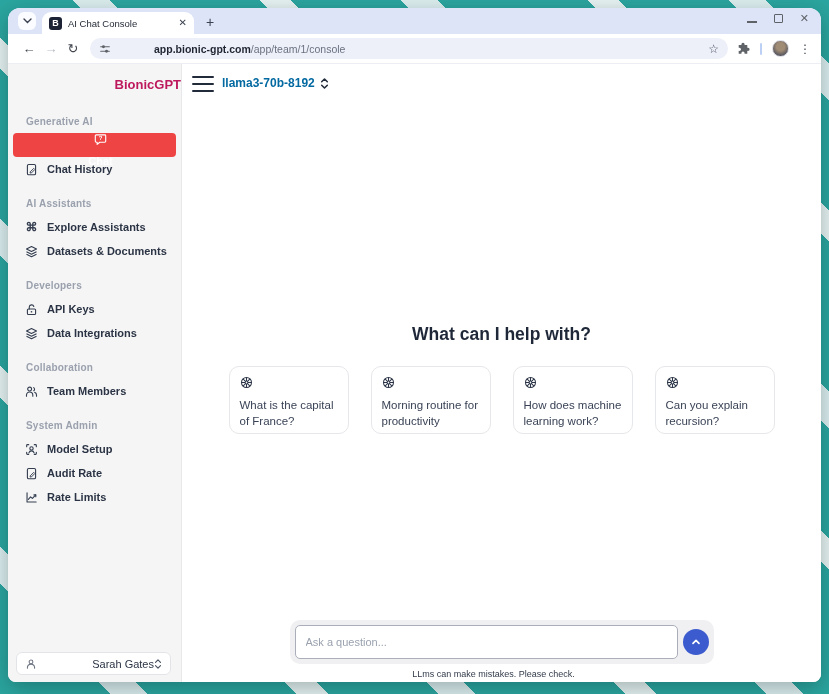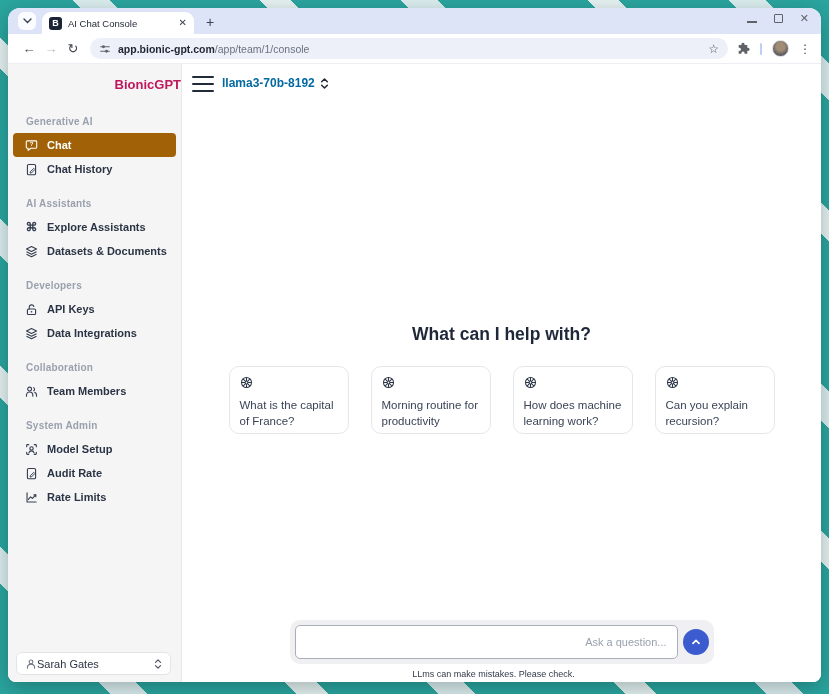--- a/index.html
+++ b/index.html
@@ -47,35 +47,35 @@
   .kebab { font-size:12px; color:#41464f; cursor:pointer; letter-spacing:0; }
   
   .content { flex:1; display:flex; min-height:0; }
   .sidebar { width:174px; background:#f5f5f6; border-right:1px solid #e8e8eb; position:relative; flex:0 0 auto; }
   .brand { text-align:right; margin-top:13px; font-size:13px; font-weight:700; color:#be185d; }
   .sec-label { margin:0 0 0 18px; font-size:10px; font-weight:700; color:#9aa1ad; letter-spacing:.2px; }
   .sec-1 { margin-top:24px; } .sec-n { margin-top:17px; }
   .items { margin-top:6px; }
   .item { display:flex; align-items:center; gap:9px; height:24px; margin:0 5px; padding-left:12px; border-radius:4px; font-size:11px; font-weight:600; color:#2b3444; cursor:pointer; }
   .item svg, .item .gicon { flex:0 0 auto; }
-  .item.active { background:#a16207; color:#fff; }
+  .item.active { background:#ef4444; color:#fff;flex-direction:column; }
   .gicon { font-size:12px; line-height:1; color:#343e4f; width:13px; text-align:center; }
   .user-box { position:absolute; left:8px; right:10px; bottom:7px; height:23px; background:#fff; border:1px solid #e3e4e8; border-radius:6px; display:flex; align-items:center; padding:0 8px; cursor:pointer; }
-  .user-name { flex:1; text-align:left; font-size:11px; color:#2b3444; }
+  .user-name { flex:1; text-align:right; font-size:11px; color:#2b3444; }
   
   .main { flex:1; position:relative; background:#fff; }
   .menu-btn { position:absolute; left:10px; top:12px; width:22px; height:16px; display:flex; flex-direction:column; justify-content:space-between; cursor:pointer; }
   .menu-btn i { display:block; height:2.4px; background:#222b3a; border-radius:1px; }
   .model-select { position:absolute; left:40px; top:12px; display:flex; align-items:center; gap:5px; font-size:12px; font-weight:600; color:#0369a1; cursor:pointer; }
   .hero-title { position:absolute; left:0; right:0; top:260px; text-align:center; font-size:17.5px; font-weight:700; color:#1f2838; }
   .cards { position:absolute; left:0; right:0; top:302px; display:flex; justify-content:center; gap:22px; }
   .card { width:120px; height:68px; background:#fff; border:1px solid #e6e7ea; border-radius:10px; padding:8px 10px; cursor:pointer; }
   .card-text { font-size:11.5px; line-height:16px; color:#3a4356; margin-top:4px; }
   .composer { position:absolute; left:50%; transform:translateX(-50%); top:556px; width:424px; height:44px; background:#f0f0f2; border-radius:10px; display:flex; align-items:center; padding:0 5px; }
-  .ask-input { flex:1; height:34px; border:1.4px solid #a9aeb9; border-radius:5px; background:#fff; padding:0 10px; font-size:11px; color:#30384a; outline:none; font-family:"Liberation Sans", sans-serif;text-align:right; }
+  .ask-input { flex:1; height:34px; border:1.4px solid #a9aeb9; border-radius:5px; background:#fff; padding:0 10px; font-size:11px; color:#30384a; outline:none; font-family:"Liberation Sans", sans-serif; }
   .ask-input::placeholder { color:#9aa2ae; }
   .send-btn { width:26px; height:26px; border-radius:50%; background:#3b5bce; border:none; margin-left:5px; display:flex; align-items:center; justify-content:center; cursor:pointer; flex:0 0 auto; }
   .disclaimer { position:absolute; left:0; right:16px; top:605px; text-align:center; font-size:9px; color:#333b4a; }
 </style>
 </head>
 <body>
 
 <div class="window">
 
   <div class="tabstrip">
@@ -102,21 +102,21 @@
     <span class="nav-ic disabled">→</span>
     <span class="nav-ic">↻</span>
     <div class="omnibox">
       <svg width="12" height="12" viewBox="0 0 14 14">
         <g stroke="#5f6368" stroke-width="1.4" stroke-linecap="round" fill="none">
           <path d="M2 4.4 h10 M2 9.6 h10"></path>
         </g>
         <circle cx="5.2" cy="4.4" r="1.7" fill="#5f6368"></circle>
         <circle cx="8.8" cy="9.6" r="1.7" fill="#5f6368"></circle>
       </svg>
-      <span class="url"><b style="font-weight:600;">app.bionic-gpt.com</b><span class="path">/app/team/1/console</span></span>
+      <span class="url"><b style="font-weight:600;margin-left:36px;">app.bionic-gpt.com</b><span class="path">/app/team/1/console</span></span>
       <span class="star">☆</span>
     </div>
     <div class="toolbar-right">
       <svg width="14" height="14" viewBox="0 0 14 14">
         <path d="M5.4 2.3a1.6 1.6 0 0 1 3.2 0l-.1.7h2.8v2.8l.7-.1a1.6 1.6 0 0 1 0 3.2l-.7-.1v2.9H8.5l.1-.7a1.6 1.6 0 0 0-3.2 0l.1.7H2.7V8.8l.7.1a1.6 1.6 0 0 0 0-3.2l-.7.1V3h2.8z" fill="#5f6368"></path>
       </svg>
       <span class="toolbar-sep"></span>
       <span class="avatar"></span>
       <span class="kebab">⋮</span>
     </div>

